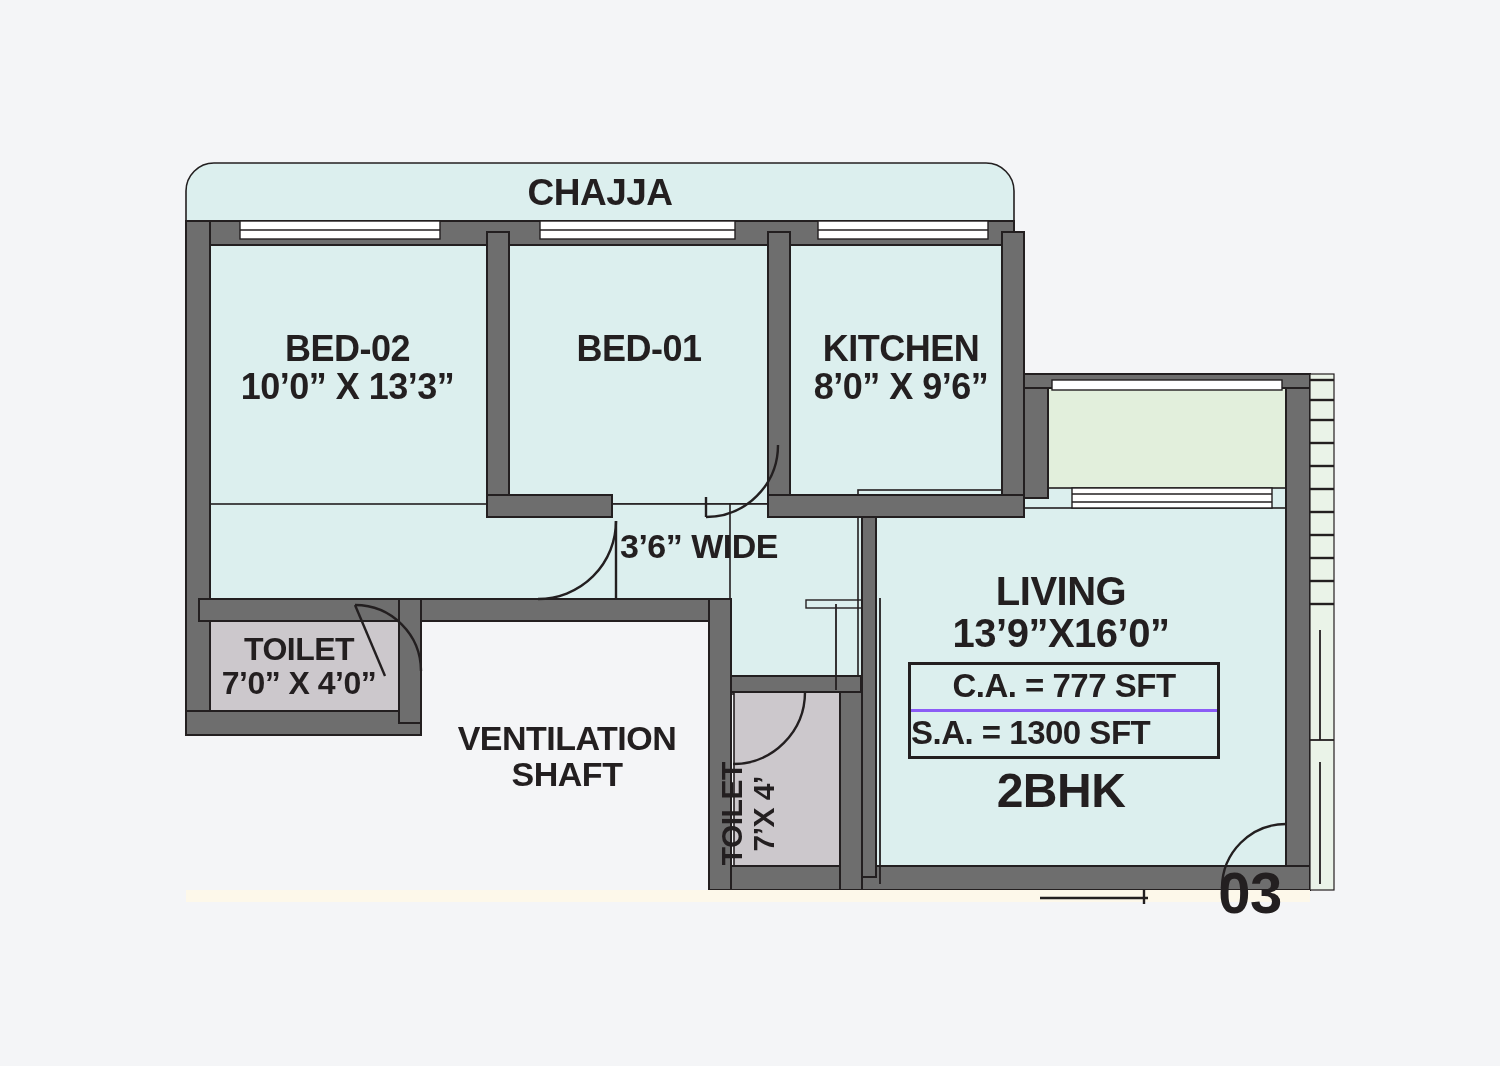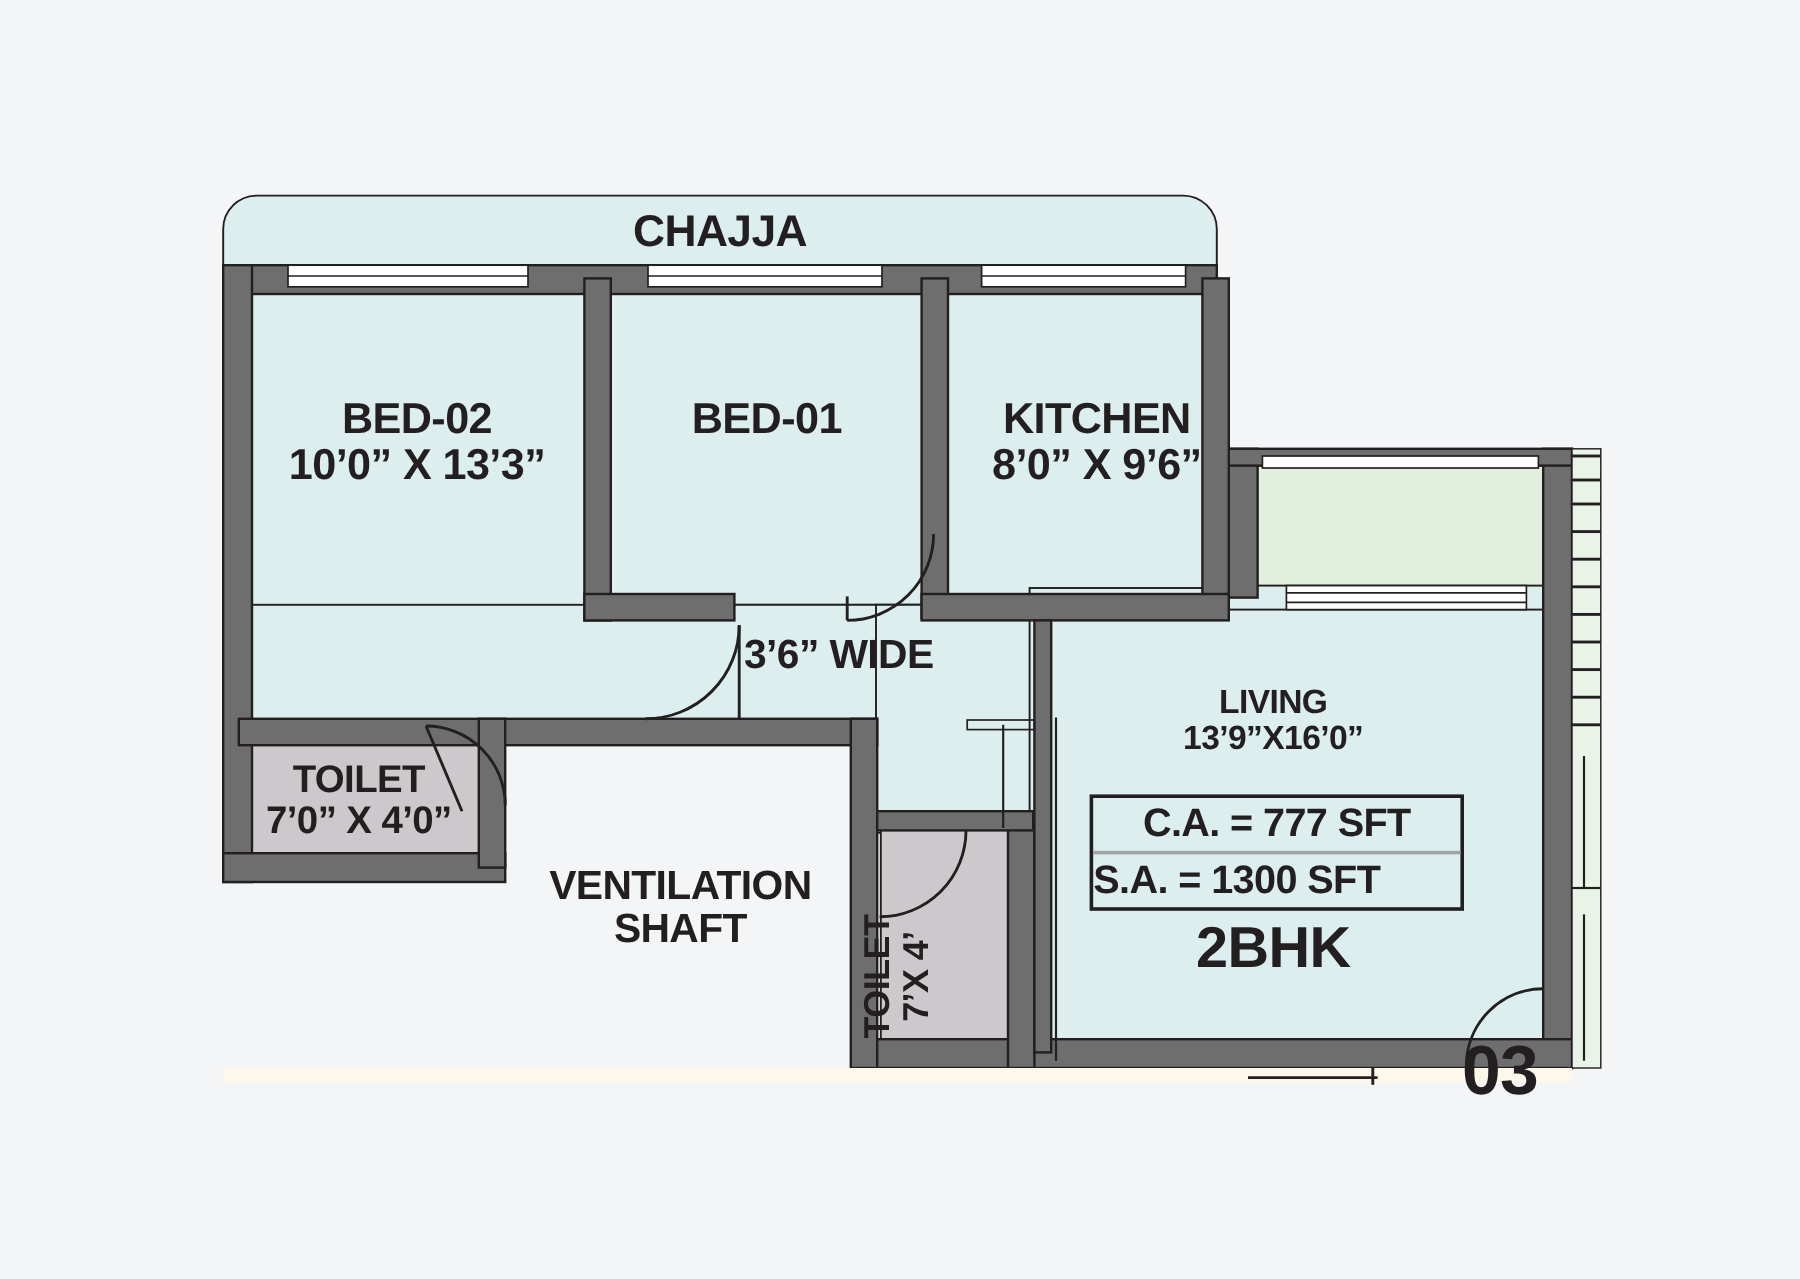--- a/index.html
+++ b/index.html
@@ -186,27 +186,27 @@
 
   <div class="lbl" style="left:205px;top:330px;width:285px;font-size:36px;">
     <span>BED-02</span><br>
     <span>10’0” X 13’3”</span>
   </div>
 
   <div class="lbl" style="left:508px;top:330px;width:262px;font-size:36px;">
     <span>BED-01</span><br>
   </div>
 
-  <div class="lbl" style="left:790px;top:330px;width:222px;font-size:36px;padding-left:13px;">
+  <div class="lbl" style="left:790px;top:330px;width:222px;font-size:36px;">
     <span>KITCHEN</span><br>
     <span>8’0” X 9’6”</span>
   </div>
 
 
-  <div class="lbl" style="left:900px;top:570px;width:322px;font-size:28px;">
+  <div class="lbl" style="left:900px;top:570px;width:322px;font-size:40px;">
     <span>LIVING</span><br>
     <span>13’9”X16’0”</span>
   </div>
 
   <div class="lbl" style="left:199px;top:633px;width:200px;font-size:32px;">
     <span>TOILET</span><br>
     <span>7’0” X 4’0”</span>
   </div>
 
   <div class="lbl rot" style="left:648px;top:782px;width:200px;font-size:30px;transform:rotate(-90deg);">
@@ -217,21 +217,21 @@
   <div class="lbl" style="left:407px;top:720px;width:320px;font-size:34px;">
     <span>VENTILATION</span><br>
     <span>SHAFT</span>
   </div>
 
   <div class="lbl" style="left:620px;top:528px;width:260px;font-size:34px;text-align:left;">
     <span>3’6” WIDE</span>
   </div>
 
   <div style="position:absolute;left:908px;top:662px;width:306px;border:3px solid #231f20;">
-    <div style="border-bottom:3px solid #a3a3a3;text-align:center;font-weight:bold;font-size:33px;color:#231f20;letter-spacing:-0.5px;padding:2px 0 4px 0;font-family:'Liberation Sans',sans-serif;">
+    <div style="border-bottom:3px solid #8b5cf6;text-align:center;font-weight:bold;font-size:33px;color:#231f20;letter-spacing:-0.5px;padding:2px 0 4px 0;font-family:'Liberation Sans',sans-serif;">
       <span>C.A. = 777 SFT</span>
     </div>
     <div style="text-align:left;font-weight:bold;font-size:33px;color:#231f20;letter-spacing:-0.5px;padding:2px 0 4px 0;font-family:'Liberation Sans',sans-serif;border-radius:12px;">
       <span>S.A. = 1300 SFT</span>
     </div>
   </div>
 
   <div class="lbl" style="left:908px;top:766px;width:306px;font-size:48px;">
     <span>2BHK</span>
   </div>

